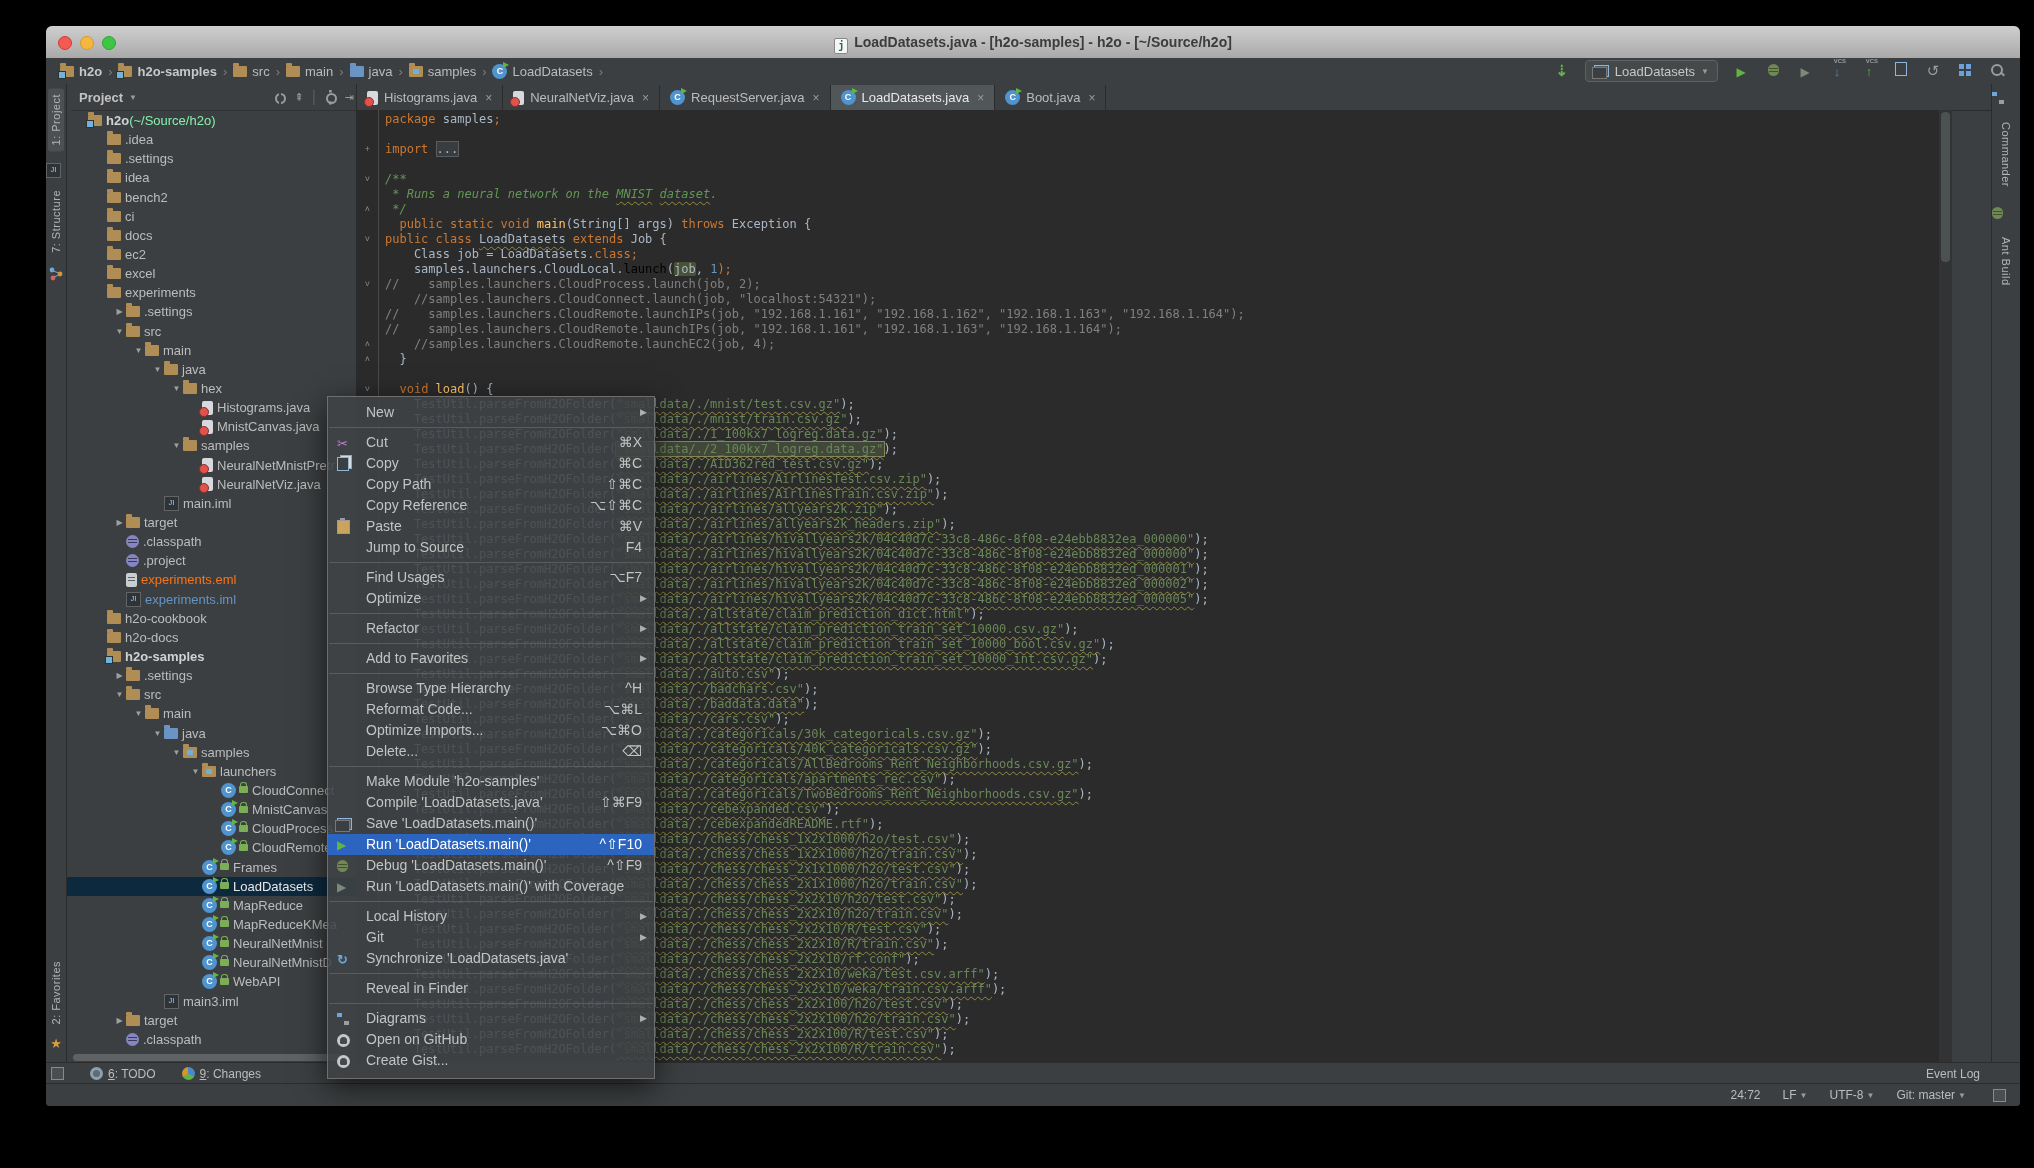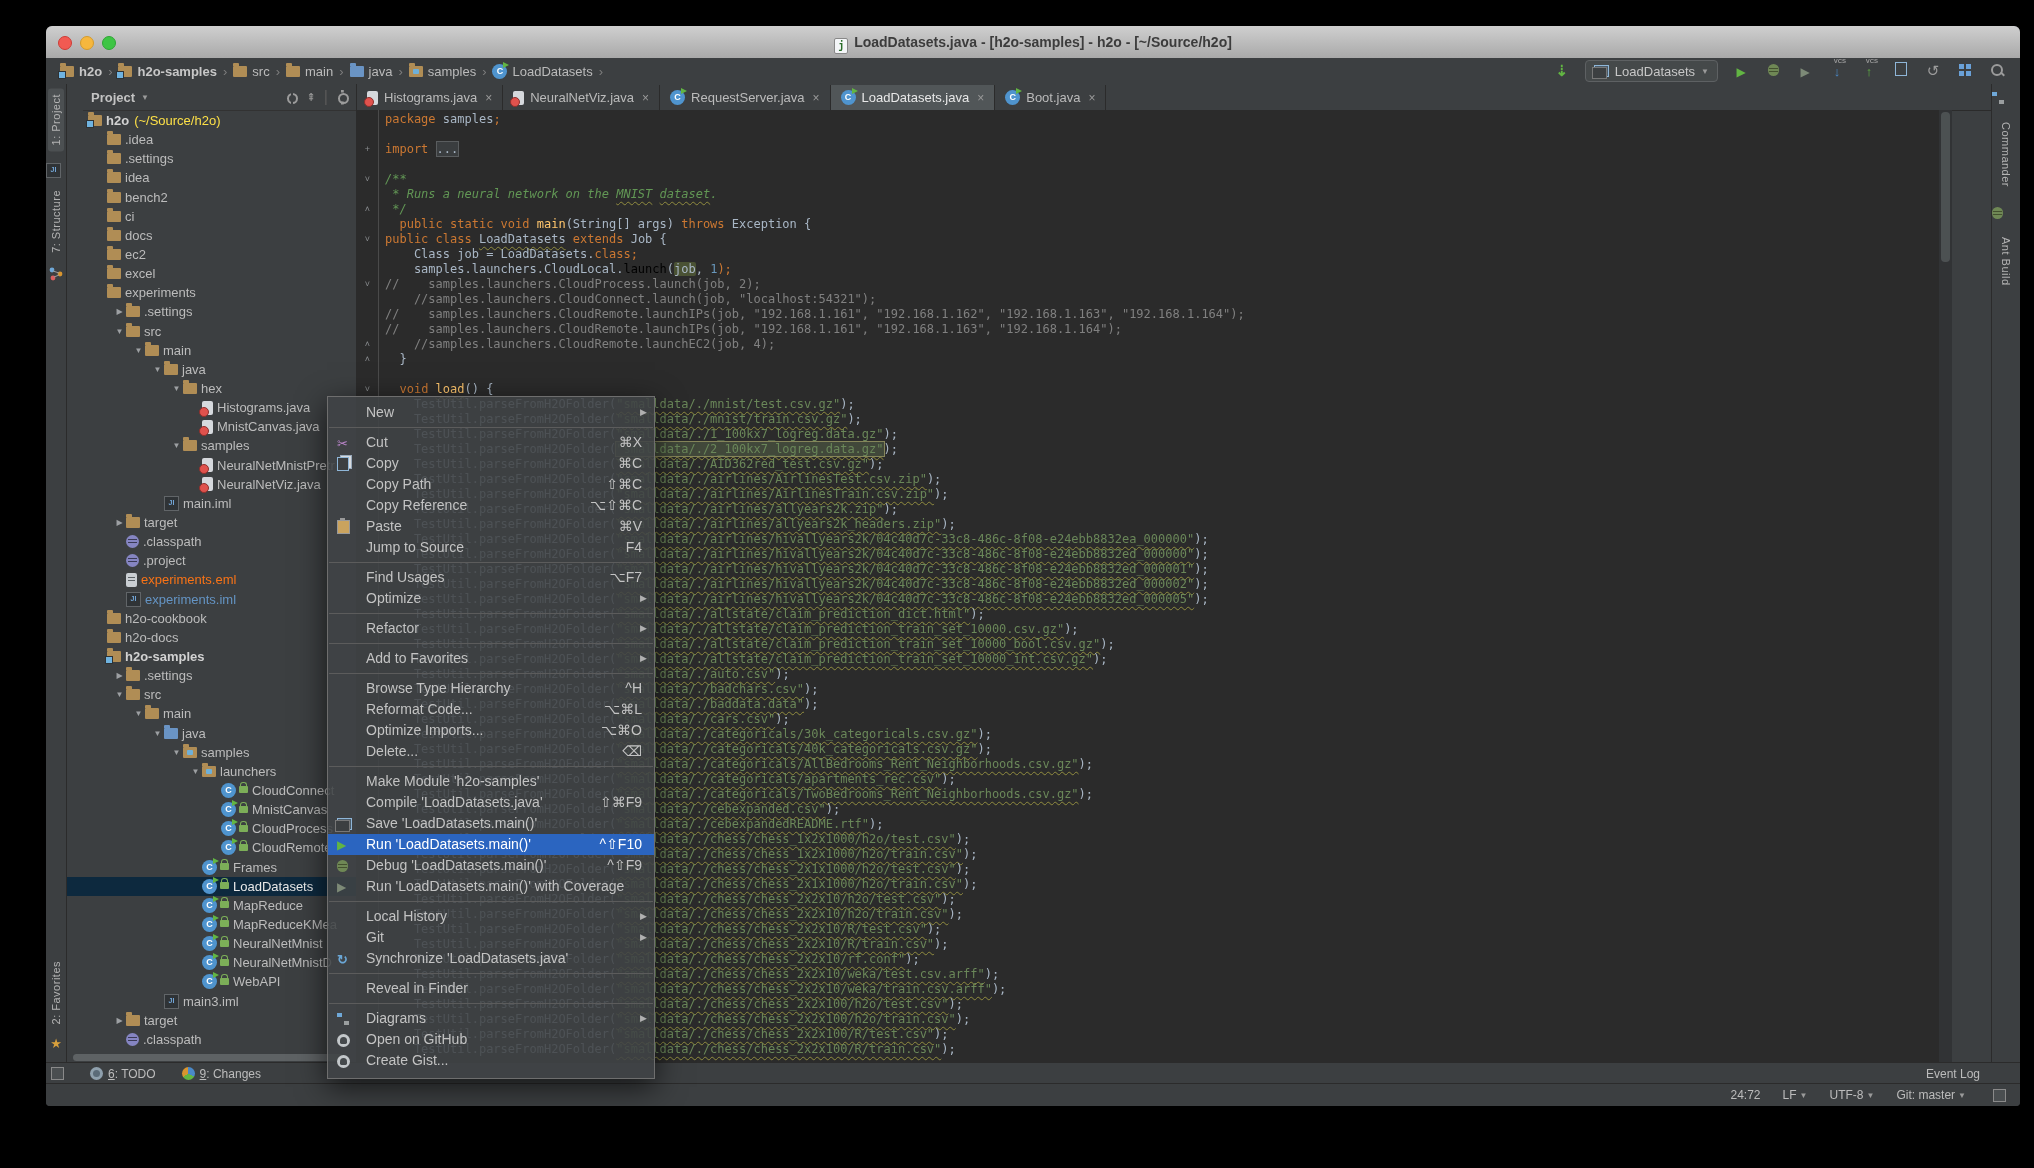--- a/index.html
+++ b/index.html
@@ -37,29 +37,29 @@
   .stripe-right{position:absolute;right:0;top:58px;width:28px;bottom:43px;background:#3c3f41;border-left:1px solid #2b2b2b;}
   .vtab{writing-mode:vertical-rl;transform:rotate(180deg);font-size:11px;color:#b4b4b4;letter-spacing:.5px;
         padding:6px 2px;margin:4px auto;display:block;text-align:center;}
   .vtab.active{background:#4c5052;border-radius:3px;}
   .vtab-r{writing-mode:vertical-rl;font-size:11px;color:#b4b4b4;letter-spacing:.5px;padding:6px 2px;margin:6px auto;display:block;text-align:center;}
   .stripe-ic{display:block;margin:8px auto 2px auto;width:14px;height:14px;}
   .star{color:#d8a03c;font-size:13px;text-align:center;display:block;margin:6px auto;}
 
   
   .proj{position:absolute;left:21px;top:58px;width:289px;bottom:43px;background:#3c3f41;border-right:1px solid #2b2b2b;overflow:hidden;}
-  .proj-head{position:absolute;left:16px;top:0;width:100%;height:26px;border-bottom:1px solid #323232;display:flex;align-items:center;}
+  .proj-head{position:absolute;left:4px;top:0;width:100%;height:26px;border-bottom:1px solid #323232;display:flex;align-items:center;}
   .proj-title{display:flex;align-items:center;gap:6px;padding-left:8px;font-size:13px;color:#c3c3c3;font-weight:bold;}
   .proj-head-ics{margin-left:auto;display:flex;align-items:center;gap:8px;padding-right:6px;color:#9b9b9b;}
   .tree{position:absolute;left:0;top:27px;width:100%;bottom:10px;overflow:hidden;}
   .trow{display:flex;align-items:center;height:19.15px;font-size:13px;color:#bcbcbc;white-space:nowrap;cursor:default;}
   .trow.sel{background:#0d293e;color:#e8e8e8;}
   .trow .arr{width:13px;display:inline-block;text-align:center;font-size:8px;color:#9da0a3;flex:none;}
   .trow .lbl{margin-left:4px;}
-  .trow .sfx{color:#fde047;margin-left:5px;}
+  .trow .sfx{color:#86efac;}
   .trow.bold .lbl{font-weight:bold;color:#d2d2d2;}
   .trow.red .lbl{color:#f97316;}
   .trow.blue .lbl{color:#6494c4;}
   .hscroll{position:absolute;left:6px;bottom:2px;width:270px;height:7px;border-radius:4px;background:#5e6264;}
   .ic-folder{width:14px;height:11px;background:#b08d55;border-radius:1px;position:relative;display:inline-block;}
   .ic-folder:before{content:"";position:absolute;top:-3px;left:0;width:6px;height:3px;background:#b08d55;border-radius:1px 1px 0 0;}
   .ic-folder.blue,.ic-folder.blue:before{background:#6a94c4;}
   .ic-folder.pkg:after{content:"";position:absolute;left:4px;top:3px;width:6px;height:5px;background:#6fb0d8;border-radius:1px;}
   .ic-folder.mod:after{content:"";position:absolute;left:-2px;bottom:-2px;width:6px;height:6px;background:#6fb3e0;border:1px solid #2e3234;}
   .ic-file{width:11px;height:14px;background:#d6d9dd;border-radius:2px;position:relative;display:inline-block;}

